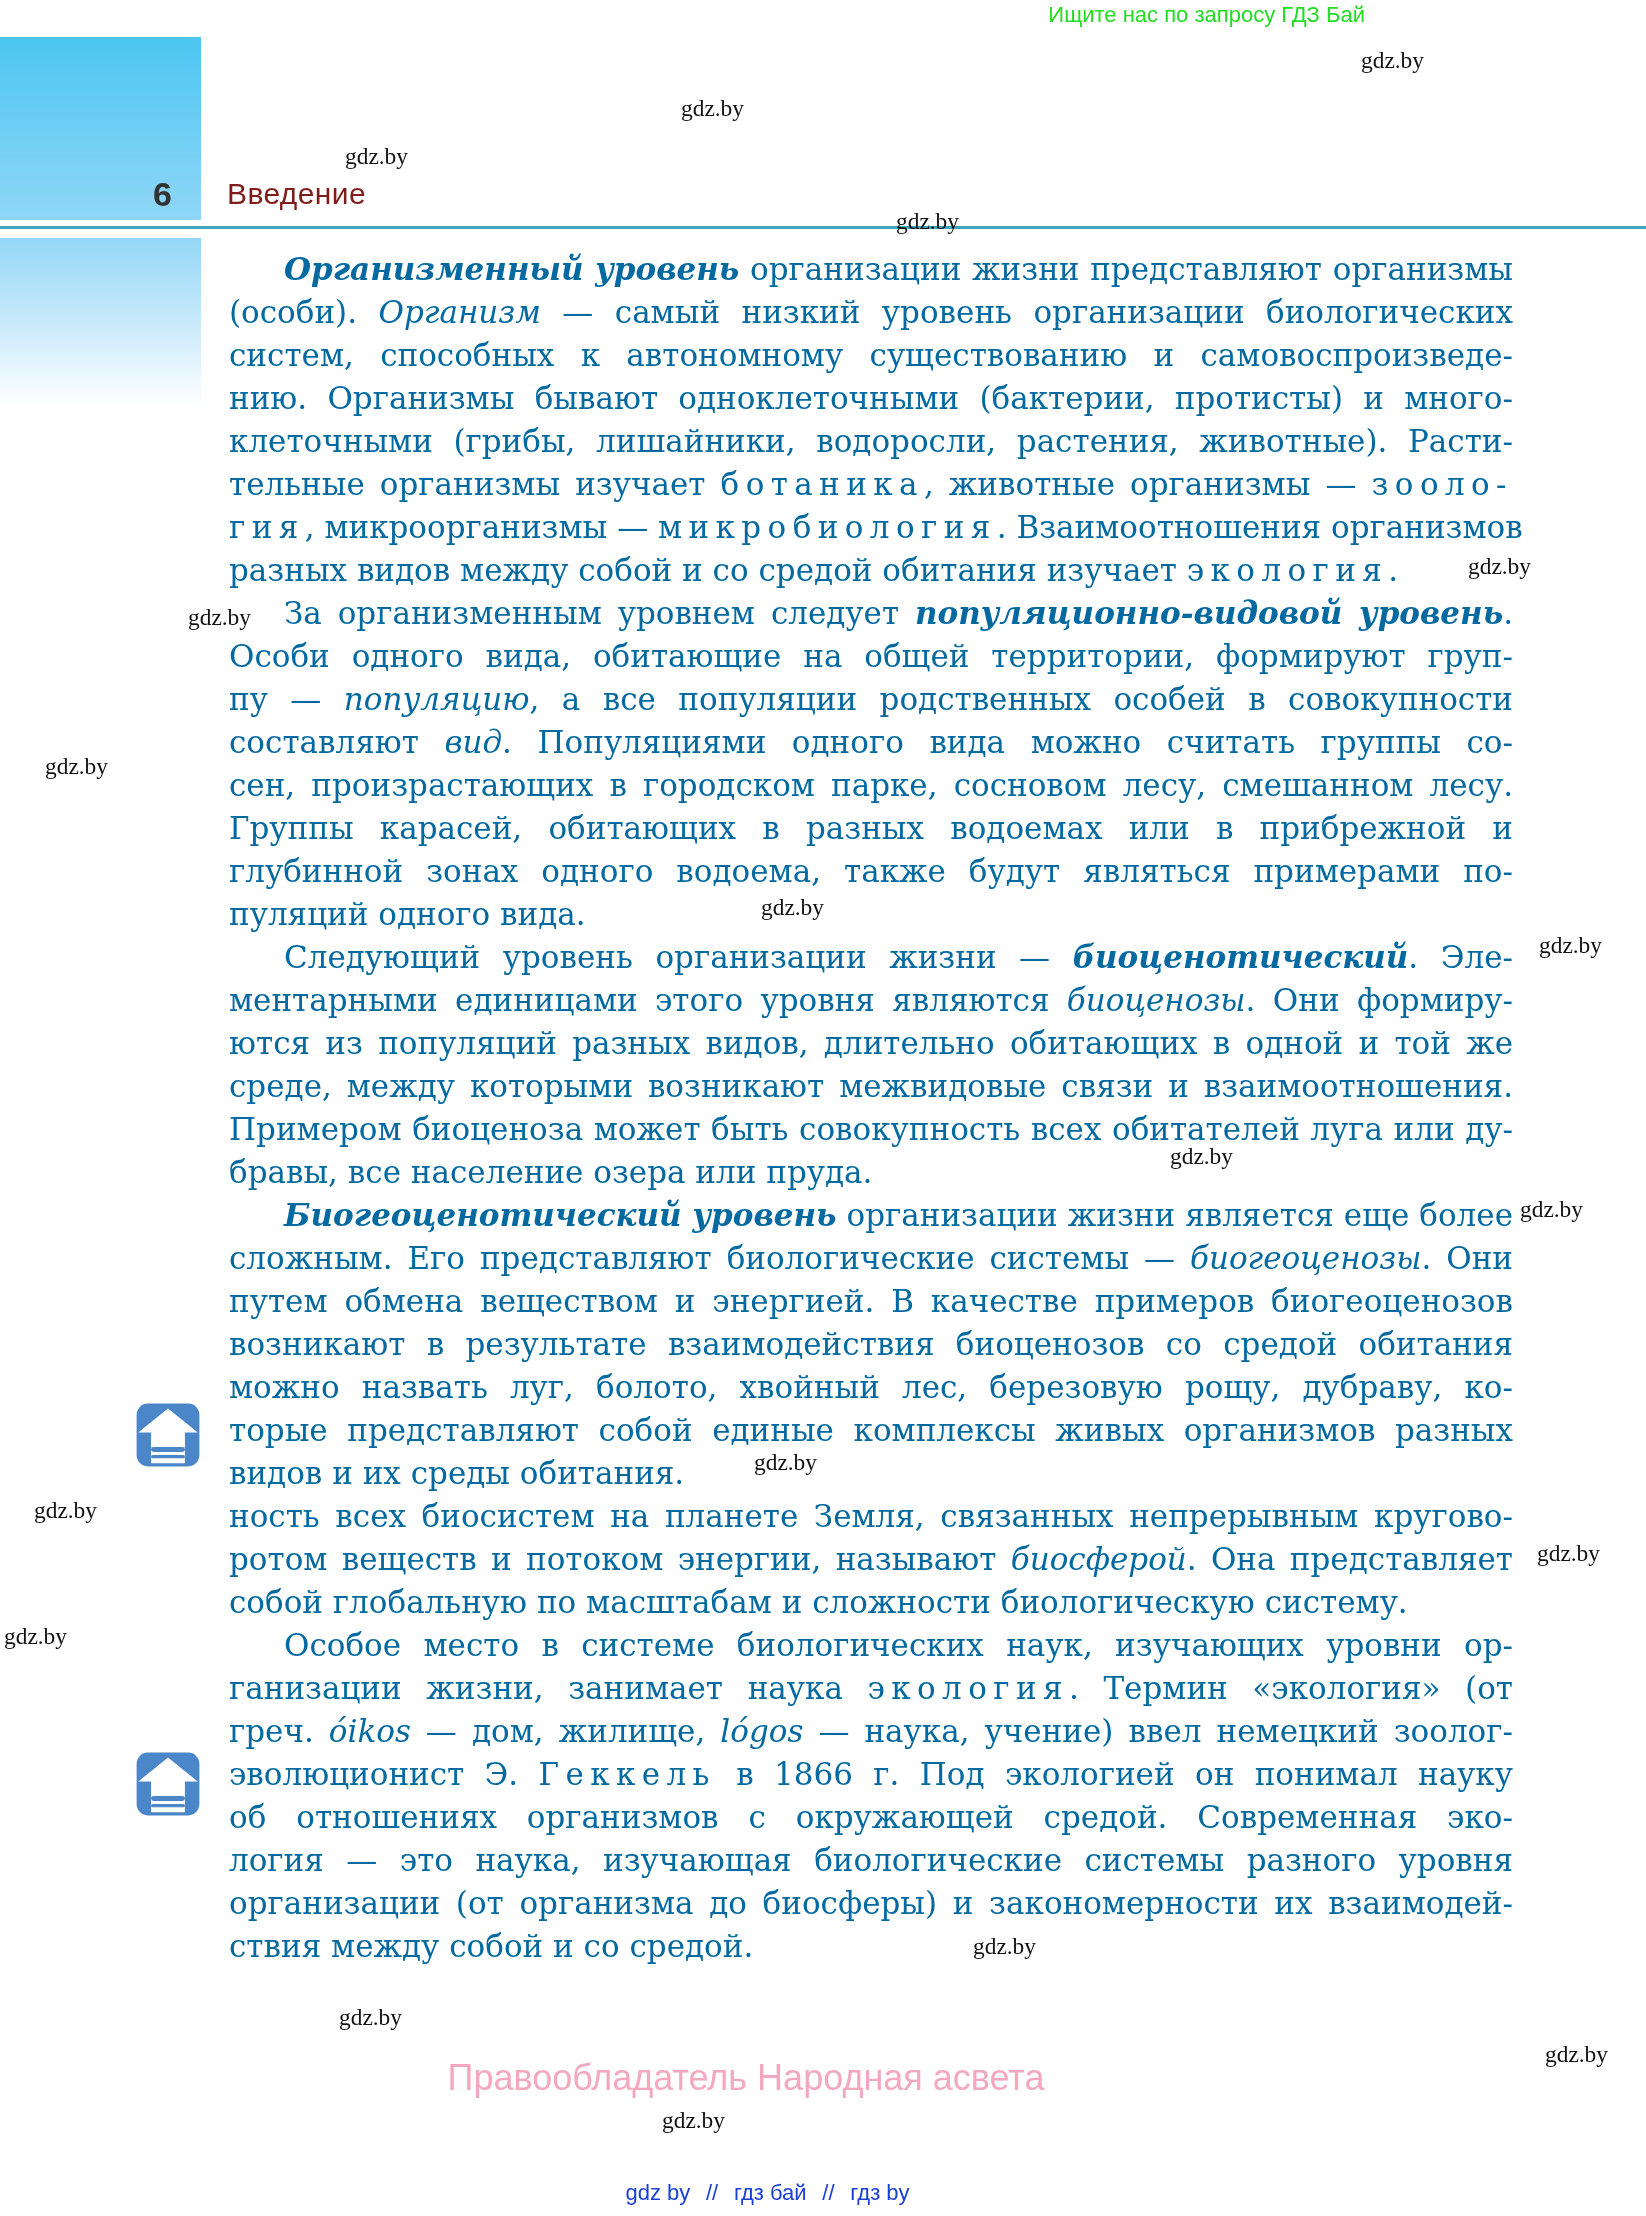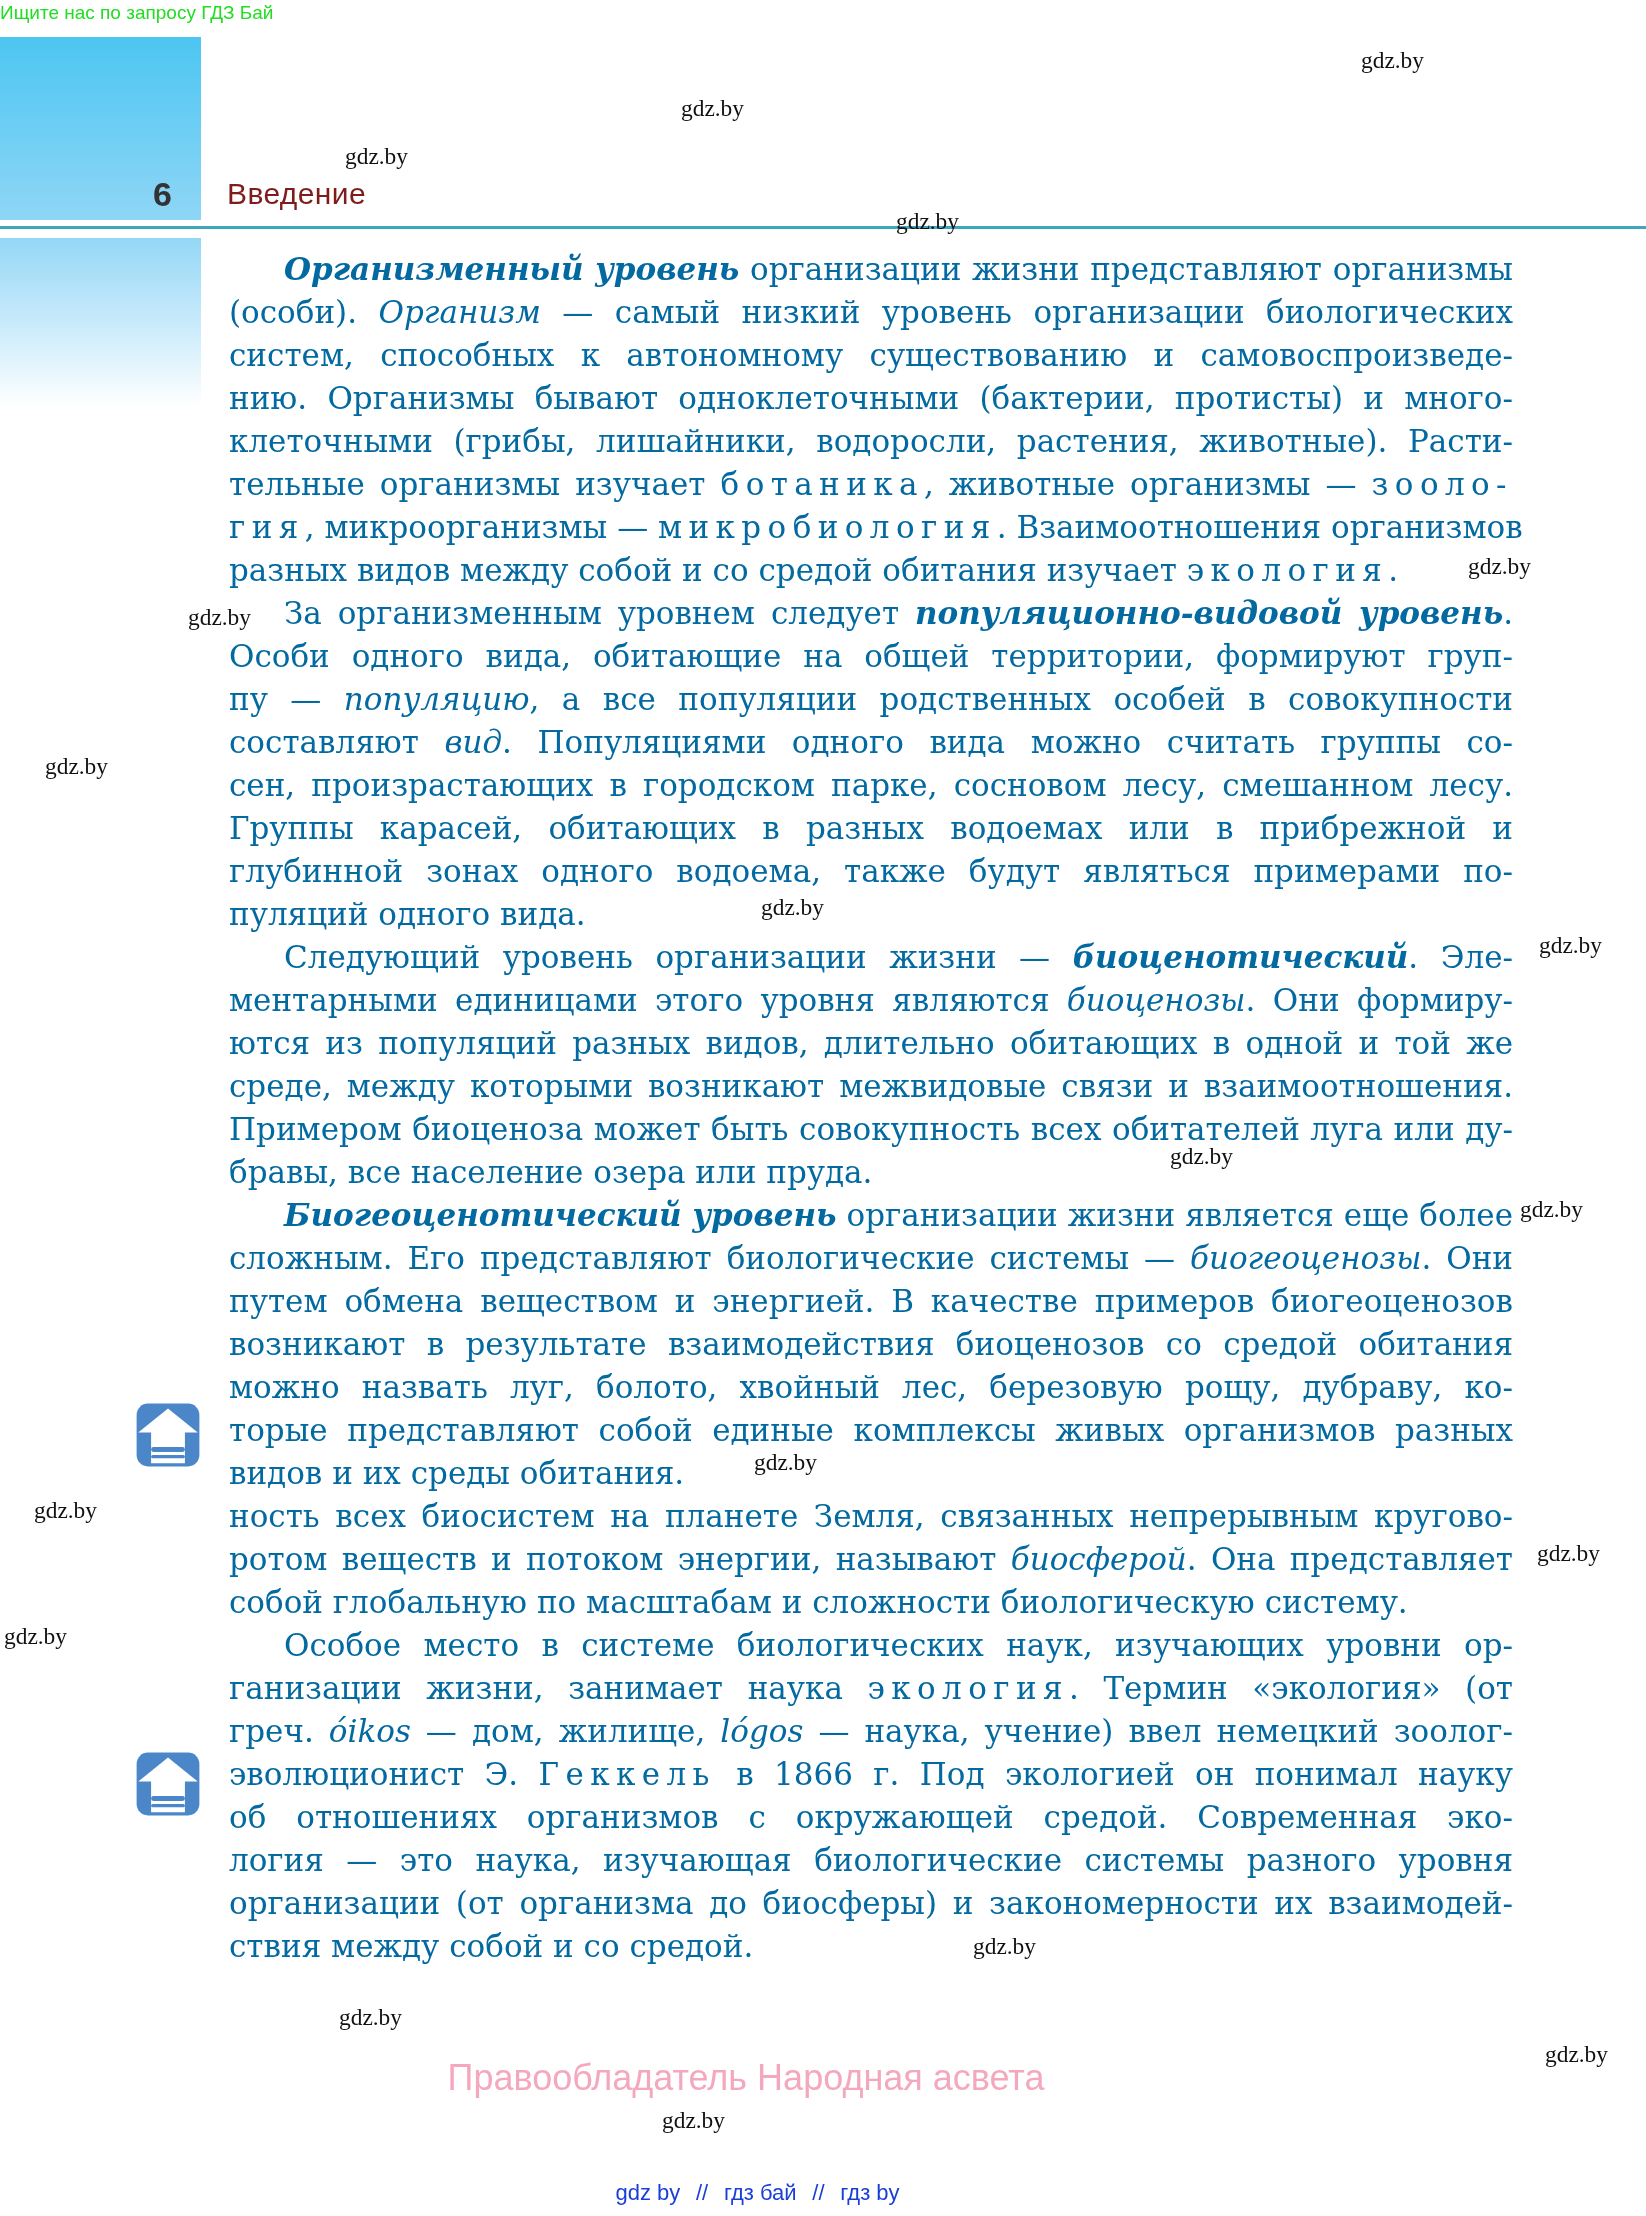--- a/index.html
+++ b/index.html
@@ -1,33 +1,33 @@
 <!DOCTYPE html>
 <html style="font-size:13px"><head>
 <meta charset="utf-8">
 <style>
   html, body { margin:0; padding:0; background:#ffffff; }
   body { width:1647px; height:2216px; position:relative; overflow:hidden; font-family:"DejaVu Serif", serif; color:#2b2b2b; }
   .abs { position:absolute; }
-  .top-banner { top:1.6px; left:0; width:1365px; text-align:left; font-family:"Liberation Sans", sans-serif; font-size:19px; color:#22dd22; }
+  .top-banner { top:1.6px; left:0; width:1365px; text-align:right; font-family:"Liberation Sans", sans-serif; font-size:22px; color:#22dd22; }
   .blue-head { left:0; top:37px; width:201px; height:183px; background:linear-gradient(to bottom,#4cc6f2 0%,#8fd6f6 100%); }
   .blue-fade { left:0; top:238px; width:201px; height:169px; background:linear-gradient(to bottom,#94d7f6 0%,#c8eafb 50%,#ffffff 100%); }
   .page-num { left:153px; top:175px; font-family:"Liberation Sans", sans-serif; font-weight:bold; font-size:34px; color:#333; }
   .section-title { left:227px; top:177px; font-family:"Liberation Sans", sans-serif; font-size:30px; color:#7f1d1d; letter-spacing:0.4px; }
   .rule { left:0; top:226px; width:1647px; height:3.2px; background:#3ea6bd; }
   .body-text { left:229px; top:248px; width:1284px; font-size:31px; line-height:43px; text-align:justify; color:#0369a1; }
   .body-text .ln { display:block; text-align:justify; text-align-last:justify; white-space:nowrap; }
   .body-text .ln.last { text-align-last:left; }
   .bi { font-style:italic; font-weight:bold; }
   .it { font-style:italic; }
   .sp { letter-spacing:6.4px; }
   .wm { font-family:Liberation Serif, serif; font-size:23.4px; color:#111; }
   .icon-box { width:66px; height:66px; }
   .footer-rights { top:2057px; left:0; width:1492px; text-align:center; font-family:"Liberation Sans", sans-serif; font-size:36px; color:#f4a8be; }
-  .footer-links { top:2180px; left:6px; width:1503px; text-align:center; font-family:"Liberation Sans", sans-serif; font-size:22px; color:#1a3fd8; }
+  .footer-links { top:2180px; left:16px; width:1503px; text-align:center; font-family:"Liberation Sans", sans-serif; font-size:22px; color:#1a3fd8; }
   .footer-links span { margin:0 4.8px; }
 </style>
 </head>
 <body>
 
 <div class="abs top-banner">Ищите нас по запросу ГДЗ Бай</div>
 
 <div class="abs blue-head"></div>
 <div class="abs blue-fade"></div>
 <div class="abs page-num">6</div>

